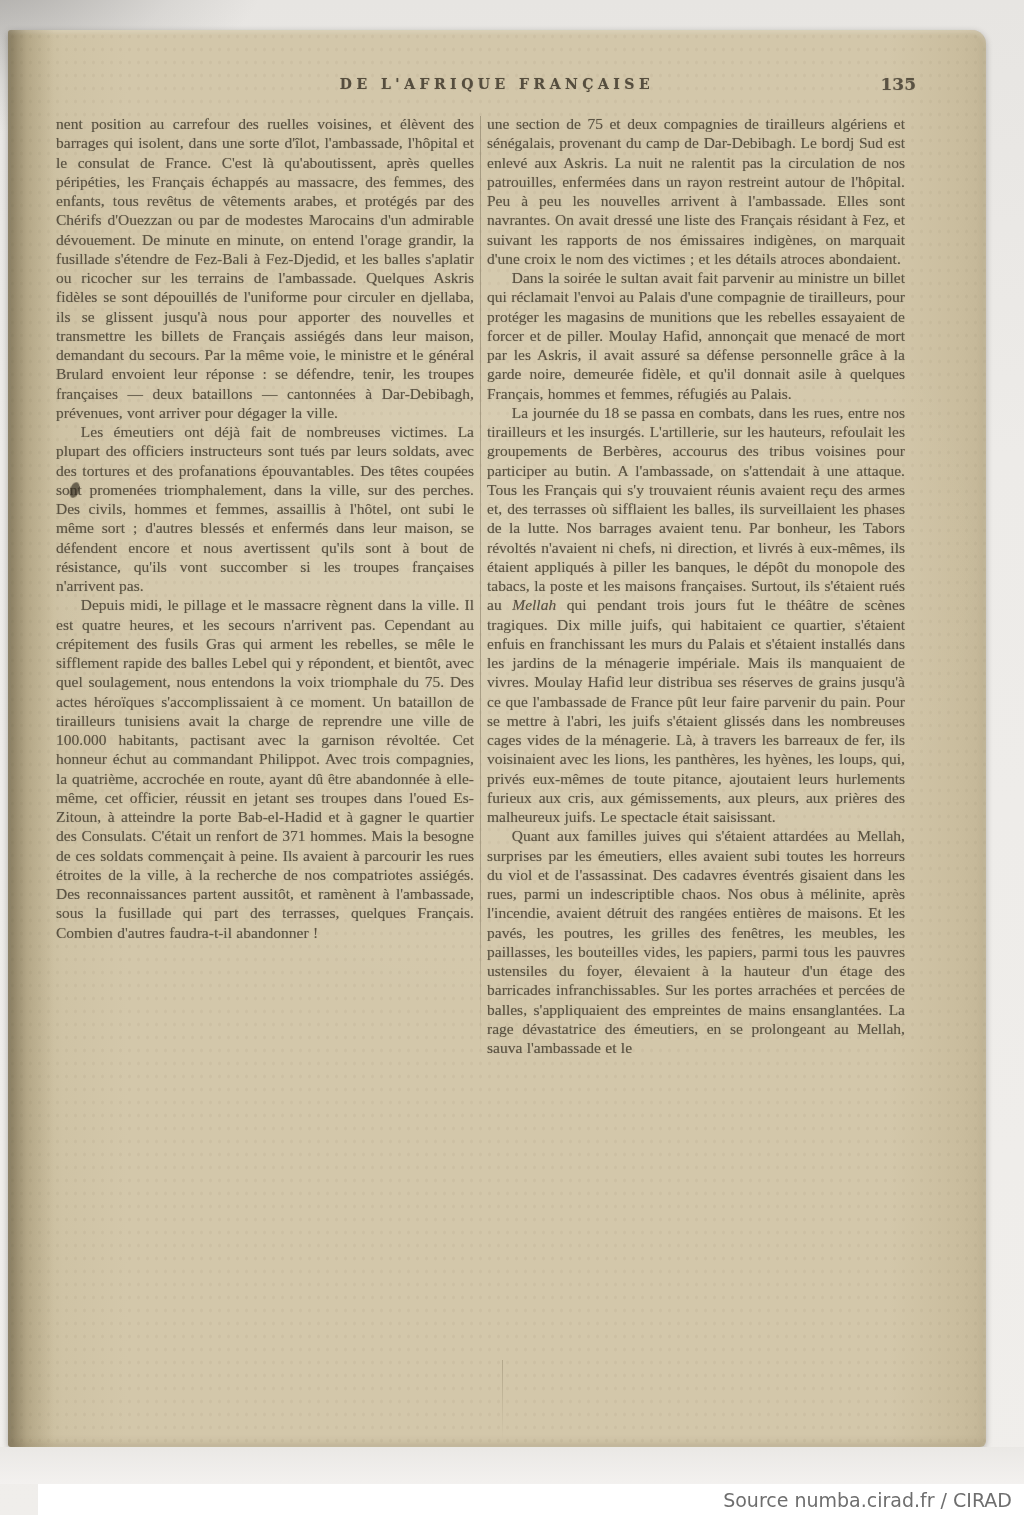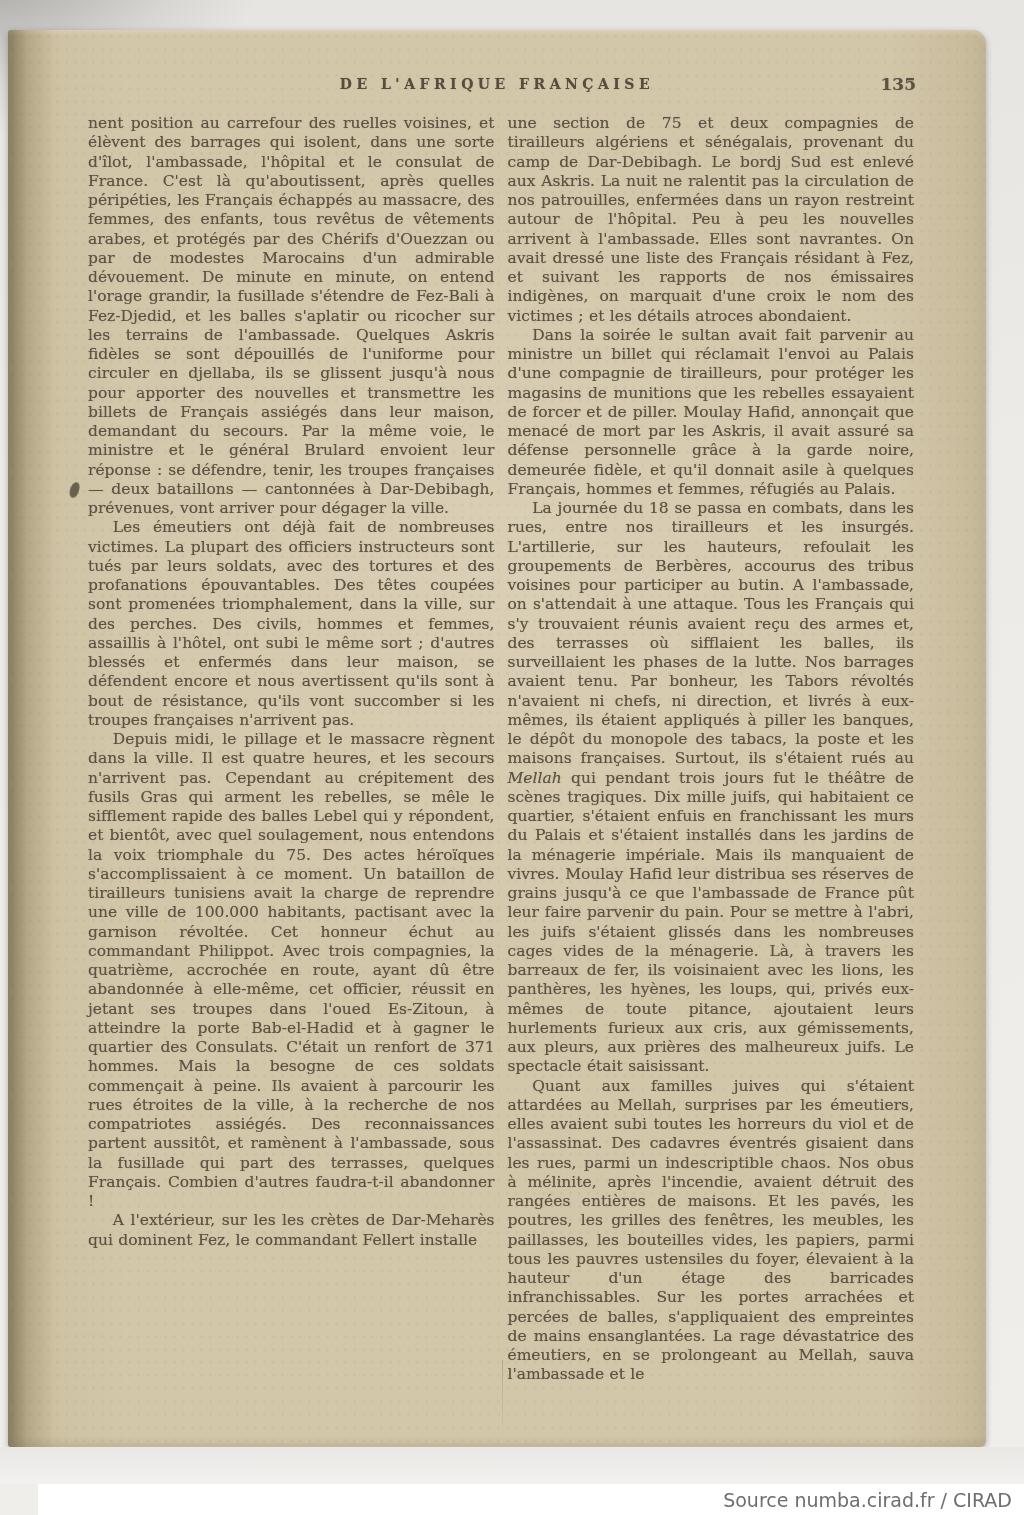--- a/index.html
+++ b/index.html
@@ -54,22 +54,23 @@
     position: absolute;
     top: 44px; right: 70px;
     font-size: 17px;
     font-weight: bold;
     color: #5a5243;
     text-shadow: 0 0 1px rgba(85,77,62,0.45);
   }
   
   .columns {
     display: flex;
-    padding: 2px 72px 0 80px;
+    padding: 2px 72px 0 48px;
     align-items: stretch;
+    font-family: Liberation Serif, serif;
   }
   .col {
     width: 418px;
     font-size: 15.5px;
     line-height: 19.25px;
     text-align: justify;
     color: #5b5343;
     word-spacing: 0.5px;
     text-shadow: 0 0 0.8px rgba(91,83,67,0.55);
   }
@@ -126,21 +127,20 @@
       <span class="page-title">DE L'AFRIQUE FRANÇAISE</span>
       <span class="page-num">135</span>
     </div>
 
     <div class="columns">
 
       <div class="col">
         <p class="cont">nent position au carrefour des ruelles voisines, et élèvent des barrages qui isolent, dans une sorte d'îlot, l'ambassade, l'hôpital et le consulat de France. C'est là qu'aboutissent, après quelles péripéties, les Français échappés au massacre, des femmes, des enfants, tous revêtus de vêtements arabes, et protégés par des Chérifs d'Ouezzan ou par de modestes Marocains d'un admirable dévouement. De minute en minute, on entend l'orage grandir, la fusillade s'étendre de Fez-Bali à Fez-Djedid, et les balles s'aplatir ou ricocher sur les terrains de l'ambassade. Quelques Askris fidèles se sont dépouillés de l'uniforme pour circuler en djellaba, ils se glissent jusqu'à nous pour apporter des nouvelles et transmettre les billets de Français assiégés dans leur maison, demandant du secours. Par la même voie, le ministre et le général Brulard envoient leur réponse : se défendre, tenir, les troupes françaises — deux bataillons — cantonnées à Dar-Debibagh, prévenues, vont arriver pour dégager la ville.</p>
         <p>Les émeutiers ont déjà fait de nombreuses victimes. La plupart des officiers instructeurs sont tués par leurs soldats, avec des tortures et des profanations épouvantables. Des têtes coupées sont promenées triomphalement, dans la ville, sur des perches. Des civils, hommes et femmes, assaillis à l'hôtel, ont subi le même sort ; d'autres blessés et enfermés dans leur maison, se défendent encore et nous avertissent qu'ils sont à bout de résistance, qu'ils vont succomber si les troupes françaises n'arrivent pas.</p>
         <p>Depuis midi, le pillage et le massacre règnent dans la ville. Il est quatre heures, et les secours n'arrivent pas. Cependant au crépitement des fusils Gras qui arment les rebelles, se mêle le sifflement rapide des balles Lebel qui y répondent, et bientôt, avec quel soulagement, nous entendons la voix triomphale du 75. Des actes héroïques s'accomplissaient à ce moment. Un bataillon de tirailleurs tunisiens avait la charge de reprendre une ville de 100.000 habitants, pactisant avec la garnison révoltée. Cet honneur échut au commandant Philippot. Avec trois compagnies, la quatrième, accrochée en route, ayant dû être abandonnée à elle-même, cet officier, réussit en jetant ses troupes dans l'oued Es-Zitoun, à atteindre la porte Bab-el-Hadid et à gagner le quartier des Consulats. C'était un renfort de 371 hommes. Mais la besogne de ces soldats commençait à peine. Ils avaient à parcourir les rues étroites de la ville, à la recherche de nos compatriotes assiégés. Des reconnaissances partent aussitôt, et ramènent à l'ambassade, sous la fusillade qui part des terrasses, quelques Français. Combien d'autres faudra-t-il abandonner !</p>
-        <p>A l'extérieur, sur les les crètes de Dar-Meharès qui dominent Fez, le commandant Fellert installe</p>
       </div>
 
       <div class="col-divider"></div>
 
       <div class="col">
         <p class="cont">une section de 75 et deux compagnies de tirailleurs algériens et sénégalais, provenant du camp de Dar-Debibagh. Le bordj Sud est enlevé aux Askris. La nuit ne ralentit pas la circulation de nos patrouilles, enfermées dans un rayon restreint autour de l'hôpital. Peu à peu les nouvelles arrivent à l'ambassade. Elles sont navrantes. On avait dressé une liste des Français résidant à Fez, et suivant les rapports de nos émissaires indigènes, on marquait d'une croix le nom des victimes ; et les détails atroces abondaient.</p>
         <p>Dans la soirée le sultan avait fait parvenir au ministre un billet qui réclamait l'envoi au Palais d'une compagnie de tirailleurs, pour protéger les magasins de munitions que les rebelles essayaient de forcer et de piller. Moulay Hafid, annonçait que menacé de mort par les Askris, il avait assuré sa défense personnelle grâce à la garde noire, demeurée fidèle, et qu'il donnait asile à quelques Français, hommes et femmes, réfugiés au Palais.</p>
         <p><span>La journée du 18 se passa en combats, dans les rues, entre nos tirailleurs et les insurgés. L'artillerie, sur les hauteurs, refoulait les groupements de Berbères, accourus des tribus voisines pour participer au butin. A l'ambassade, on s'attendait à une attaque. Tous les Français qui s'y trouvaient réunis avaient reçu des armes et, des terrasses où sifflaient les balles, ils surveillaient les phases de la lutte. Nos barrages avaient tenu. Par bonheur, les Tabors révoltés n'avaient ni chefs, ni direction, et livrés à eux-mêmes, ils étaient appliqués à piller les banques, le dépôt du monopole des tabacs, la poste et les maisons françaises. Surtout, ils s'étaient rués au </span><i>Mellah</i><span> qui pendant trois jours fut le théâtre de scènes tragiques. Dix mille juifs, qui habitaient ce quartier, s'étaient enfuis en franchissant les murs du Palais et s'étaient installés dans les jardins de la ménagerie impériale. Mais ils manquaient de vivres. Moulay Hafid leur distribua ses réserves de grains jusqu'à ce que l'ambassade de France pût leur faire parvenir du pain. Pour se mettre à l'abri, les juifs s'étaient glissés dans les nombreuses cages vides de la ménagerie. Là, à travers les barreaux de fer, ils voisinaient avec les lions, les panthères, les hyènes, les loups, qui, privés eux-mêmes de toute pitance, ajoutaient leurs hurlements furieux aux cris, aux gémissements, aux pleurs, aux prières des malheureux juifs. Le spectacle était saisissant.</span></p>
         <p>Quant aux familles juives qui s'étaient attardées au Mellah, surprises par les émeutiers, elles avaient subi toutes les horreurs du viol et de l'assassinat. Des cadavres éventrés gisaient dans les rues, parmi un indescriptible chaos. Nos obus à mélinite, après l'incendie, avaient détruit des rangées entières de maisons. Et les pavés, les poutres, les grilles des fenêtres, les meubles, les paillasses, les bouteilles vides, les papiers, parmi tous les pauvres ustensiles du foyer, élevaient à la hauteur d'un étage des barricades infranchissables. Sur les portes arrachées et percées de balles, s'appliquaient des empreintes de mains ensanglantées. La rage dévastatrice des émeutiers, en se prolongeant au Mellah, sauva l'ambassade et le</p>
       </div>

